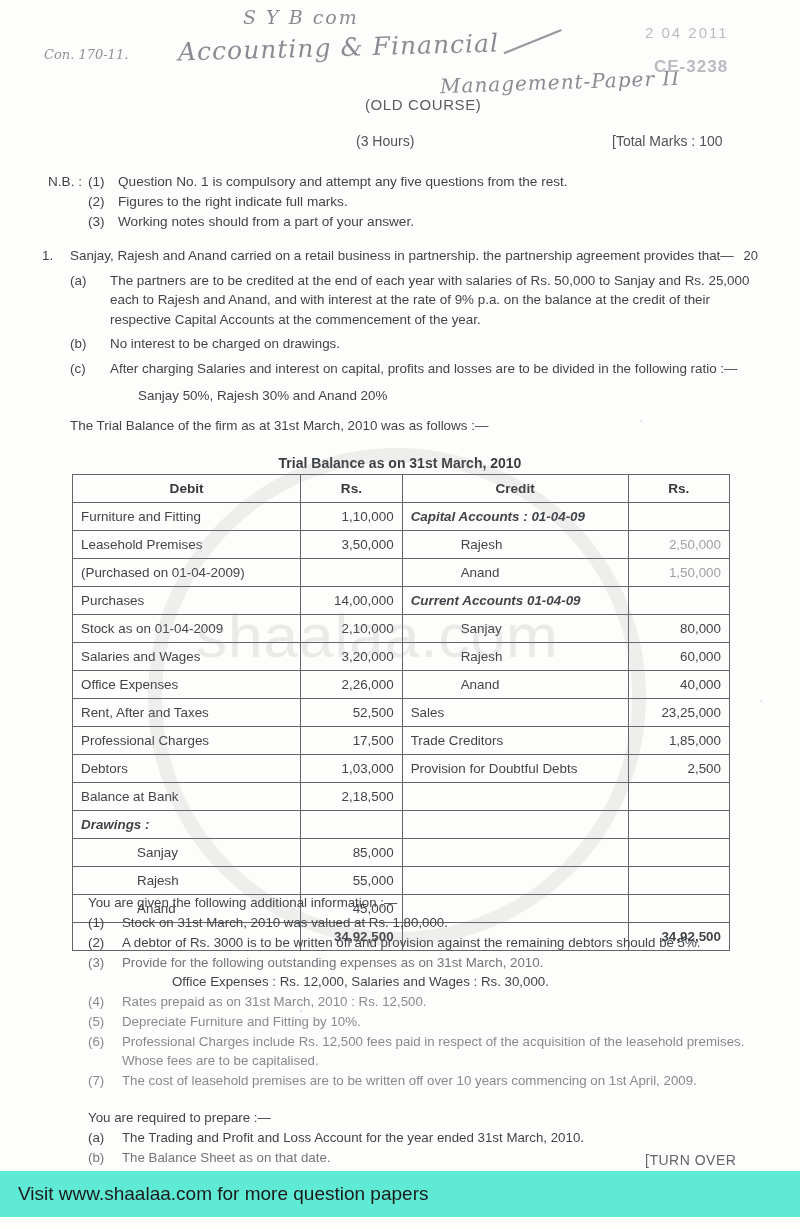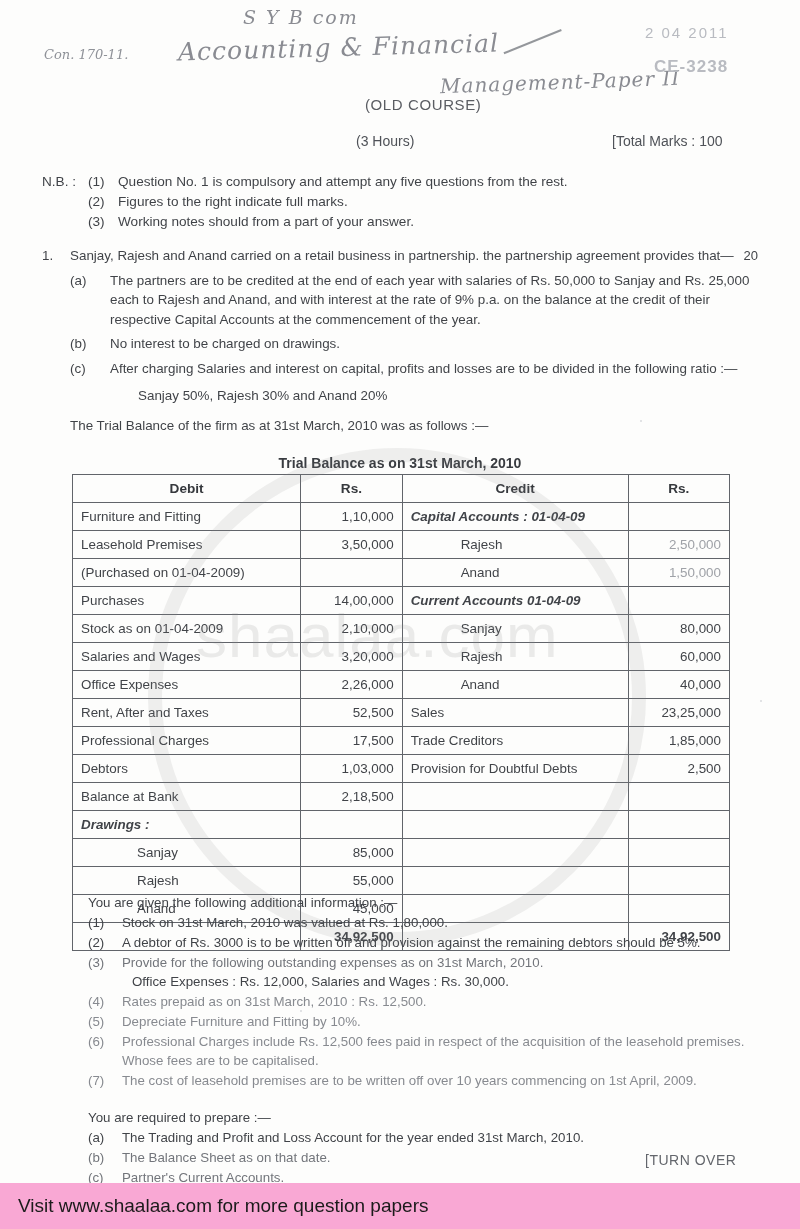--- a/index.html
+++ b/index.html
@@ -79,21 +79,21 @@
 
   .con-no { left: 44px; top: 47px; font-size: 13px; color: #8d9097; font-family:"DejaVu Serif", serif; font-style: italic;}
 
   .oldcourse { left: 318px; top: 96px;  font-size: 15px; letter-spacing: .6px; color:#55585e;margin-left:47px;}
   .hours     { left: 356px; top: 133px; font-size: 14px; color:#4a4d53;}
   .marks     { left: 612px; top: 133px; font-size: 14px; color:#4a4d53;}
 
   
   .nb { left: 42px; top: 172px; font-size: 13.6px; line-height: 20px; color:#3a3d42;}
   .nb-row { display: flex; }
-  .nb-lead { width: 46px; flex: none; }
+  .nb-lead { width: 46px; flex: none; text-align: center; }
   .nb-num  { width: 30px; flex: none; }
 
   
   .q1 { left: 42px; top: 246px; width: 716px; font-size: 13.4px; line-height: 19.5px; color:#3a3d42;}
   .q1-head { display: flex; }
   .q1-no { width: 28px; flex: none; }
   .q1-text { flex: 1; }
   .q-marks { position: absolute; right: 0; top: 0; font-size: 13px; }
 
   .sub { display: flex; margin-top: 5px; }
@@ -130,32 +130,32 @@
   .ind { padding-left: 64px !important; }
   .ind2{ padding-left: 58px !important; }
   .totrow td { font-weight: bold; }
   .faint { color: #9ea1a7; }
 
   
   .addl { left: 88px; top: 893px; width: 700px; font-size: 13.3px; line-height: 19px; color:#3a3d42;}
   .li { display: flex; margin-top: 1px; }
   .li-n { width: 34px; flex: none; }
   .li-b { flex: 1; }
-  .sub-note { margin-left: 44px; }
+  .sub-note { margin-left: 84px; }
   .dim1 { color: #6f7278; }
   .dim2 { color: #85888e; }
 
   .prep { left: 88px; top: 1108px; width: 700px; font-size: 13.3px; line-height: 19px; color:#3a3d42;}
 
   .turnover { left: 645px; top: 1152px; font-size: 14px; letter-spacing:.5px; color: #5f6268; }
 
   
   .footer {
-    position: absolute; left: 0; bottom: 0; width: 800px; height: 46px;
-    background: #f9a8d4; z-index: 6;
+    position: absolute; left: 0; bottom: 12px; width: 800px; height: 46px;
+    background: #5eead4; z-index: 6;
     display: flex; align-items: center;
   }
   .footer span {
     padding-left: 18px; font-size: 19px; color: #1b1b1b;
     font-family: "Liberation Sans", sans-serif;
   }
   .specks { position:absolute; inset:0; z-index:2; pointer-events:none; }
   .speck { position:absolute; background:#d8dade; border-radius:50%; }
 </style>
 </head>

